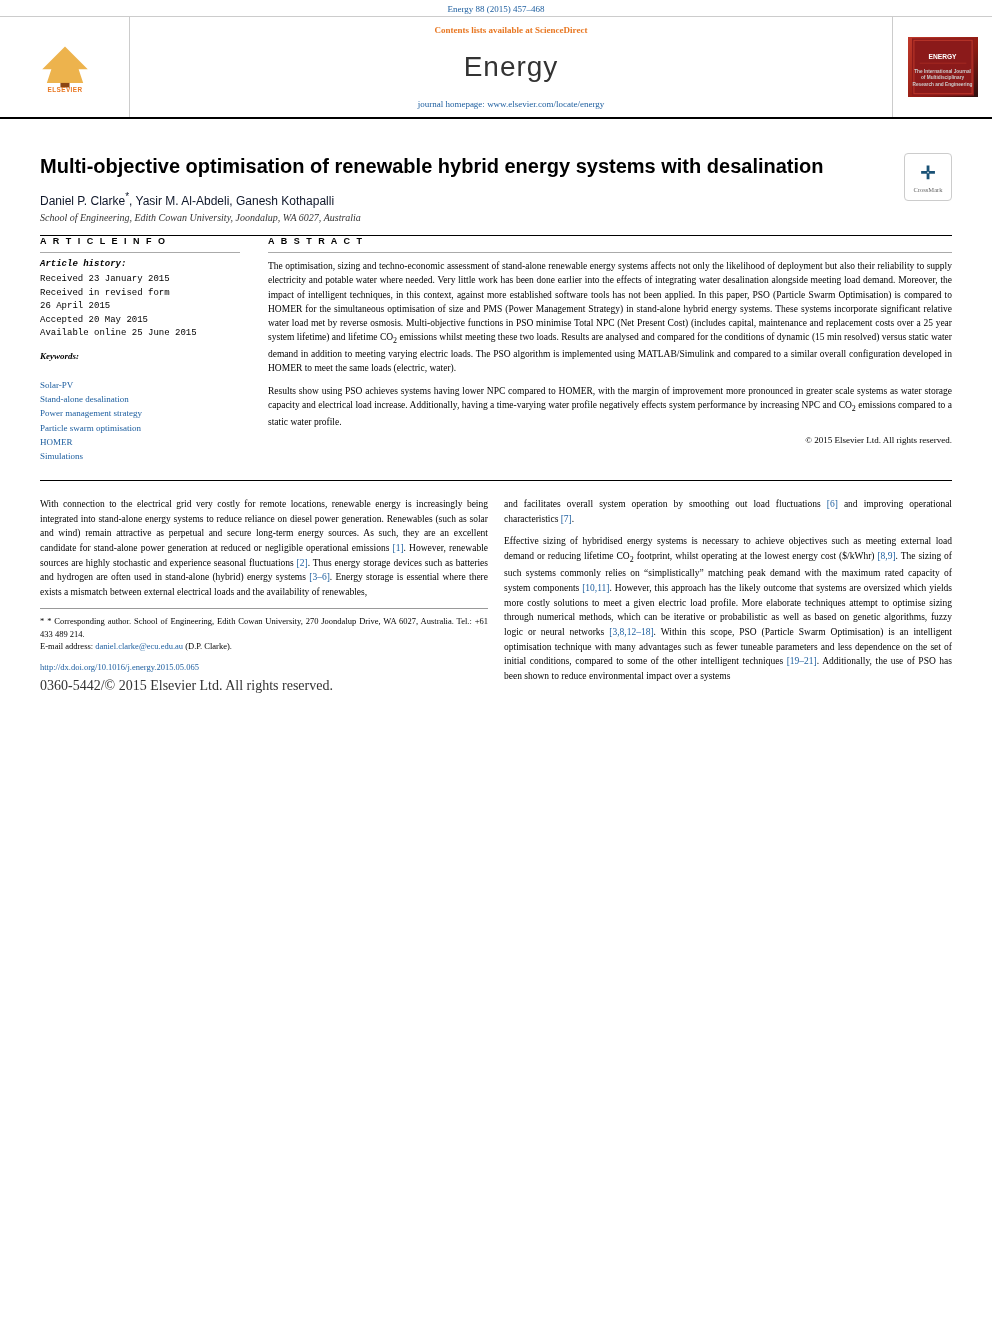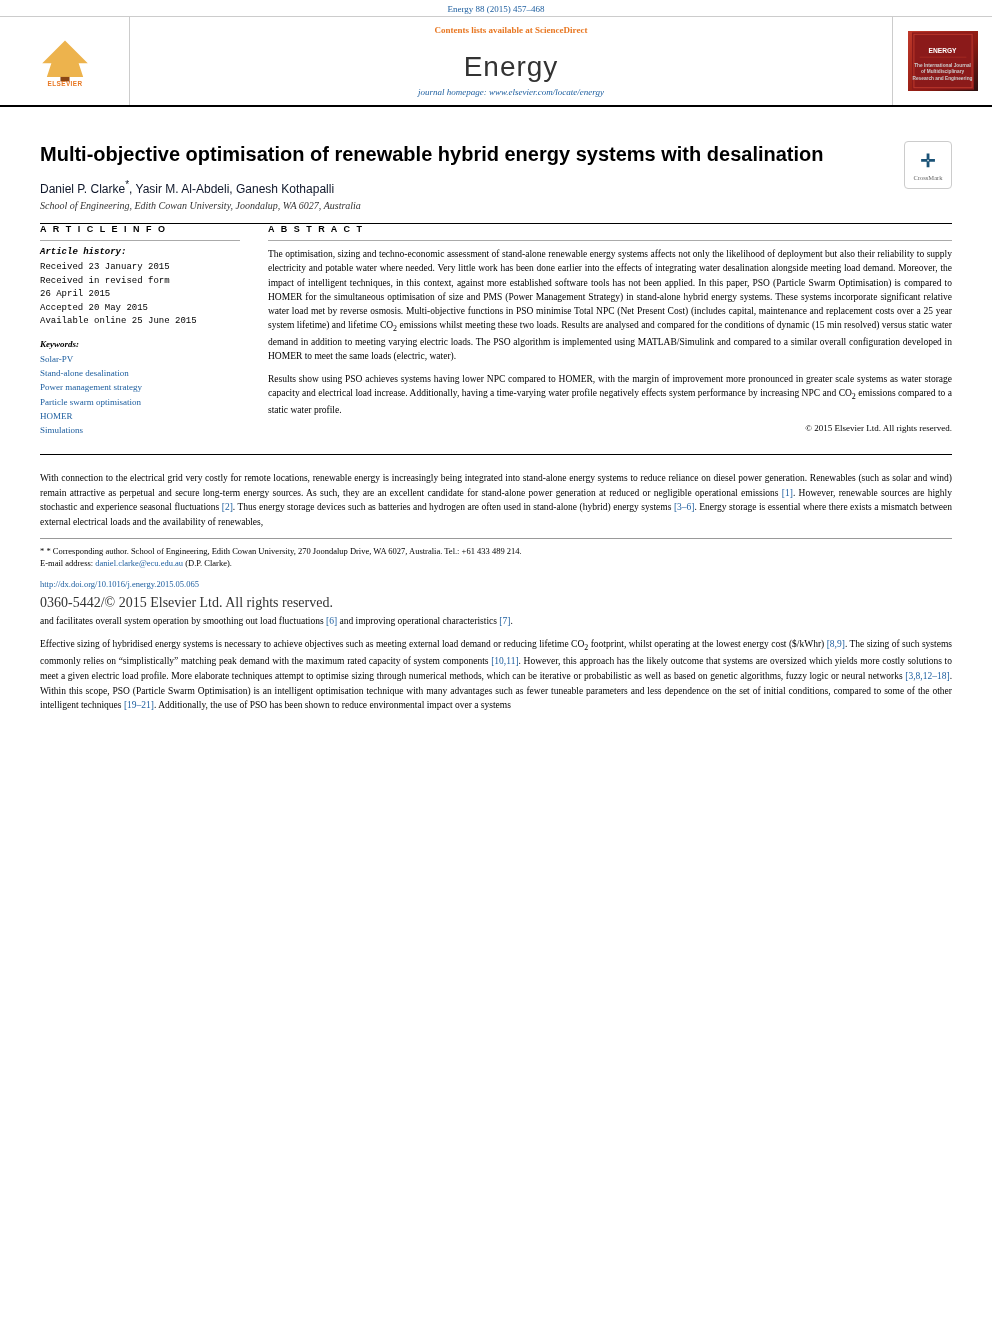--- a/index.html
+++ b/index.html
@@ -64,22 +64,21 @@
     .journal-title-big {
       font-size: 28px;
       font-family: Arial, sans-serif;
       font-weight: 300;
       color: #333;
       letter-spacing: 1px;
     }
     .journal-homepage {
       font-size: 9px;
       color: #333;
-      margin-top: 4px;
-      font-style: italic;
+      margin-top: 16px;
     }
     .journal-homepage span {
       color: #2060a0;
     }
 
     
     .energy-logo-box {
       width: 70px;
       height: 60px;
       background: linear-gradient(135deg, #c0392b 0%, #8e1a11 60%, #2c1010 100%);
@@ -182,21 +181,21 @@
       line-height: 1.5;
       font-style: normal;
     }
     .keywords-section {
       margin-top: 10px;
     }
     .keywords-title {
       font-style: italic;
       font-size: 9px;
       font-weight: bold;
-      margin-bottom: 3px;
+      margin-bottom: 17px;
     }
     .keyword-item {
       font-size: 9px;
       color: #2060a0;
       line-height: 1.6;
     }
 
     
     .abstract-text {
       font-size: 9.5px;
@@ -214,22 +213,22 @@
     
     .section-divider {
       border: none;
       border-top: 1px solid #000;
       margin: 16px 0;
     }
 
     
     .body-two-col {
       display: flex;
+      gap: 16px;
       margin-top: 8px;
-      flex-direction: column;
     }
     .body-col {
       flex: 1;
       font-size: 9.5px;
       line-height: 1.55;
       text-align: justify;
       color: #000;
     }
 
     .section-title {

